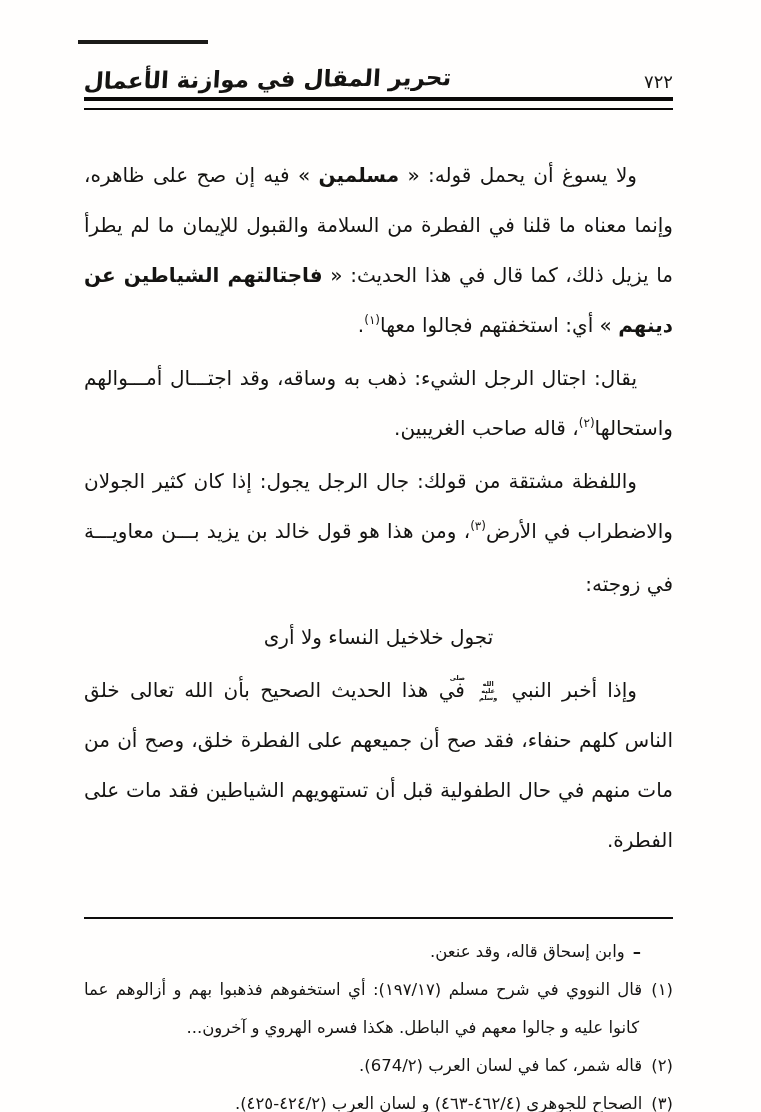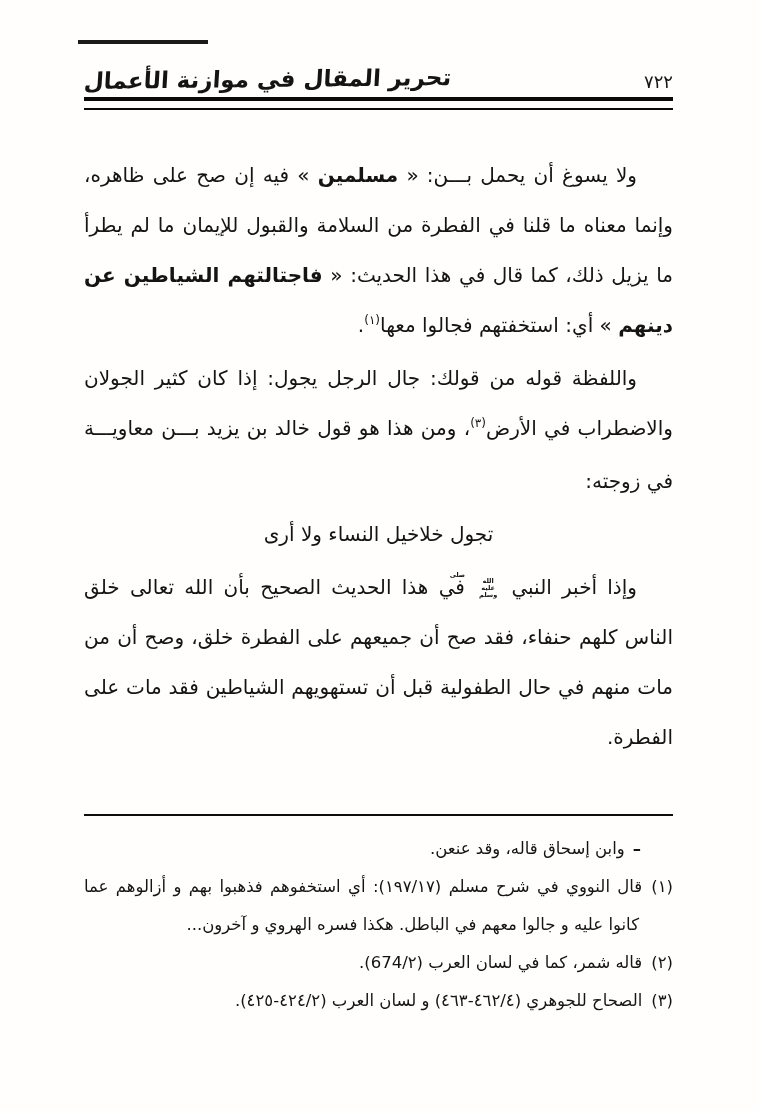--- a/index.html
+++ b/index.html
@@ -127,24 +127,25 @@
   <div class="scan-artifact"></div>
 
   <div class="header">
     <div class="book-title">تحرير المقال في موازنة الأعمال</div>
     <div class="page-number">٧٢٢</div>
   </div>
   <div class="header-rule"></div>
 
   <div class="body-text">
 
-    <p><span>ولا يسوغ أن يحمل بـــن: « </span><span class="bold-phrase">مسلمين</span><span> » فيه إن صح على ظاهره، وإنما معناه ما قلنا في الفطرة من السلامة والقبول للإيمان  ما لم يطرأ ما يزيل ذلك، كما قال في هذا الحديث: « </span><span class="bold-phrase">فاجتالتهم الشياطين عن دينهم</span><span> » أي: استخفتهم فجالوا معها</span><span class="fn-ref">(١)</span><span>.</span></p>
+    <p><span>ولا يسوغ أن يحمل قوله: « </span><span class="bold-phrase">مسلمين</span><span> » فيه إن صح على ظاهره، وإنما معناه ما قلنا في الفطرة من السلامة والقبول للإيمان  ما لم يطرأ ما يزيل ذلك، كما قال في هذا الحديث: « </span><span class="bold-phrase">فاجتالتهم الشياطين عن دينهم</span><span> » أي: استخفتهم فجالوا معها</span><span class="fn-ref">(١)</span><span>.</span></p>
 
+    <p><span>يقال: اجتال الرجل الشيء: ذهب به وساقه، وقد اجتـــال أمـــوالهم واستحالها</span><span class="fn-ref">(٢)</span><span>، قاله صاحب الغريبين.</span></p>
 
-    <p><span>واللفظة قوله  من قولك: جال الرجل يجول: إذا كان كثير الجولان والاضطراب في الأرض</span><span class="fn-ref">(٣)</span><span>، ومن هذا هو قول خالد بن يزيد بـــن معاويـــة في زوجته:</span></p>
+    <p><span>واللفظة مشتقة  من قولك: جال الرجل يجول: إذا كان كثير الجولان والاضطراب في الأرض</span><span class="fn-ref">(٣)</span><span>، ومن هذا هو قول خالد بن يزيد بـــن معاويـــة في زوجته:</span></p>
 
     <div class="verse">
       <span>تجول خلاخيل النساء ولا أرى</span>
     </div>
 
     <p><span>وإذا أخبر النبي </span><span class="saw-mark">صلى الله عليه وسلم</span><span> في هذا الحديث الصحيح بأن الله تعالى خلق الناس كلهم حنفاء، فقد صح أن جميعهم على الفطرة خلق، وصح أن من مات منهم في حال الطفولية قبل أن تستهويهم الشياطين فقد مات على الفطرة.</span></p>
 
   </div>
 
   <div class="footnotes">

